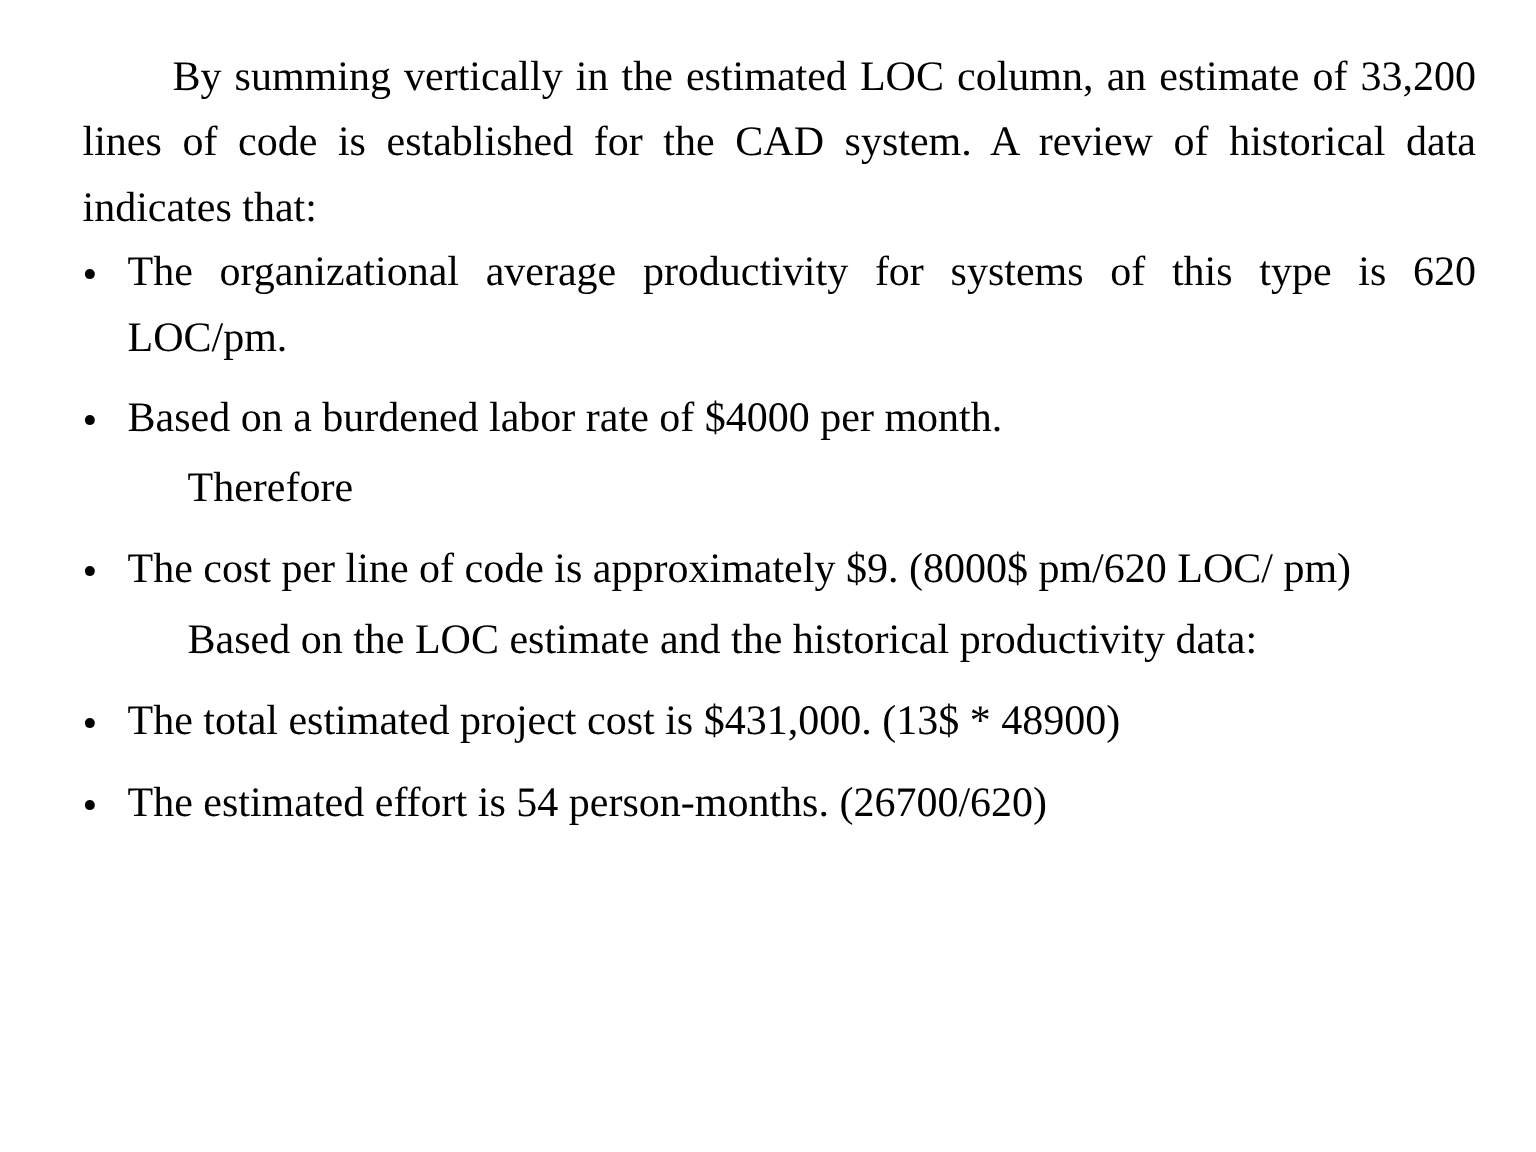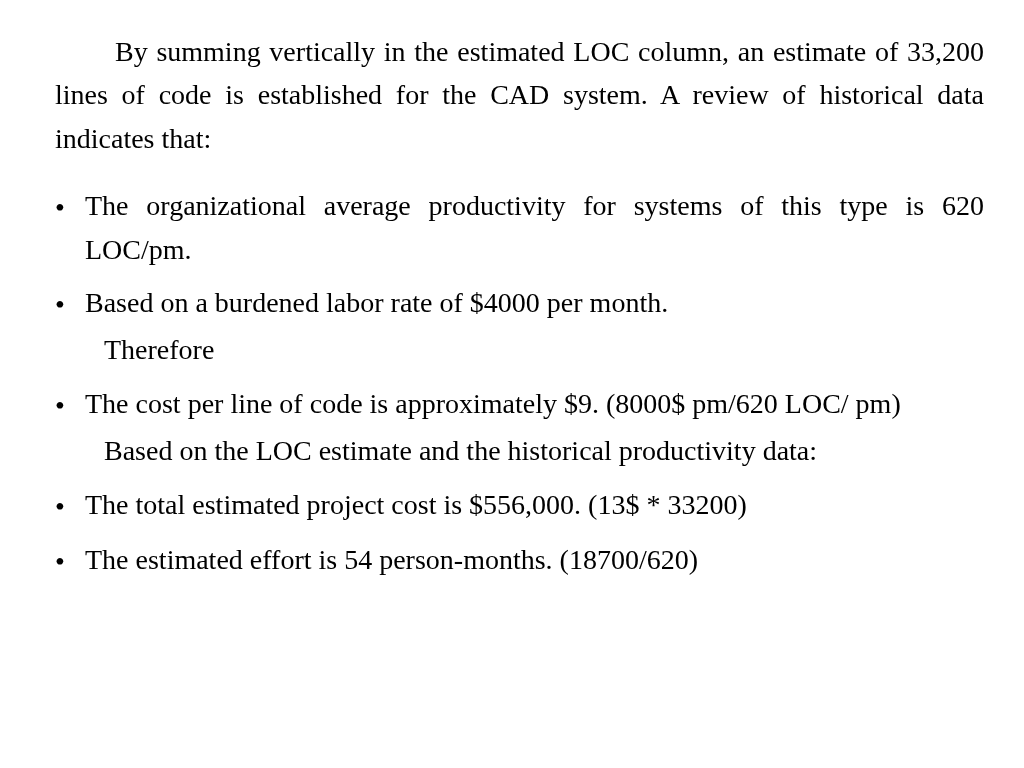--- a/index.html
+++ b/index.html
@@ -14,21 +14,20 @@
       font-size: 28px;
       color: #000000;
       width: 1024px;
       min-height: 768px;
       padding: 30px 40px 30px 55px;
       line-height: 1.55;
     }
 
     .intro-paragraph {
       text-align: justify;
-      margin-bottom: 24px;
       text-indent: 60px;
     }
 
     .bullet-list {
       list-style: none;
       padding: 0;
       margin: 0;
     }
 
     .bullet-list > li {
@@ -44,21 +43,21 @@
       margin-top: 2px;
     }
 
     .bullet-content {
       flex: 1;
       text-align: justify;
     }
 
     .sub-line {
       display: block;
-      margin-left: 19px;
+      margin-left: 40px;
       margin-top: 4px;
     }
   </style>
 </head>
 <body>
 
 <p class="intro-paragraph">By  summing  vertically  in  the  estimated  LOC  column,  an  estimate  of  33,200  lines  of  code  is  established  for  the  CAD  system. A review of historical data indicates that:</p>
 
 <ul class="bullet-list">
 
@@ -81,24 +80,24 @@
     <span class="bullet-dot">•</span>
     <span class="bullet-content">
       <span>The cost per line of code is approximately $9. (8000$ pm/620 LOC/ pm)</span>
       <span class="sub-line"> Based on the LOC estimate and the historical productivity data:</span>
     </span>
   </li>
 
   <li>
     <span class="bullet-dot">•</span>
     <span class="bullet-content">
-      <span>The total estimated project cost is $556,000.  (13$ * 33200)</span>
+      <span>The total estimated project cost is $431,000.  (13$ * 48900)</span>
     </span>
   </li>
 
   <li>
     <span class="bullet-dot">•</span>
     <span class="bullet-content">
-      <span>The estimated effort is 54 person-months.  (18700/620)</span>
+      <span>The estimated effort is 54 person-months.  (26700/620)</span>
     </span>
   </li>
 
 </ul>
 
 </body></html>

